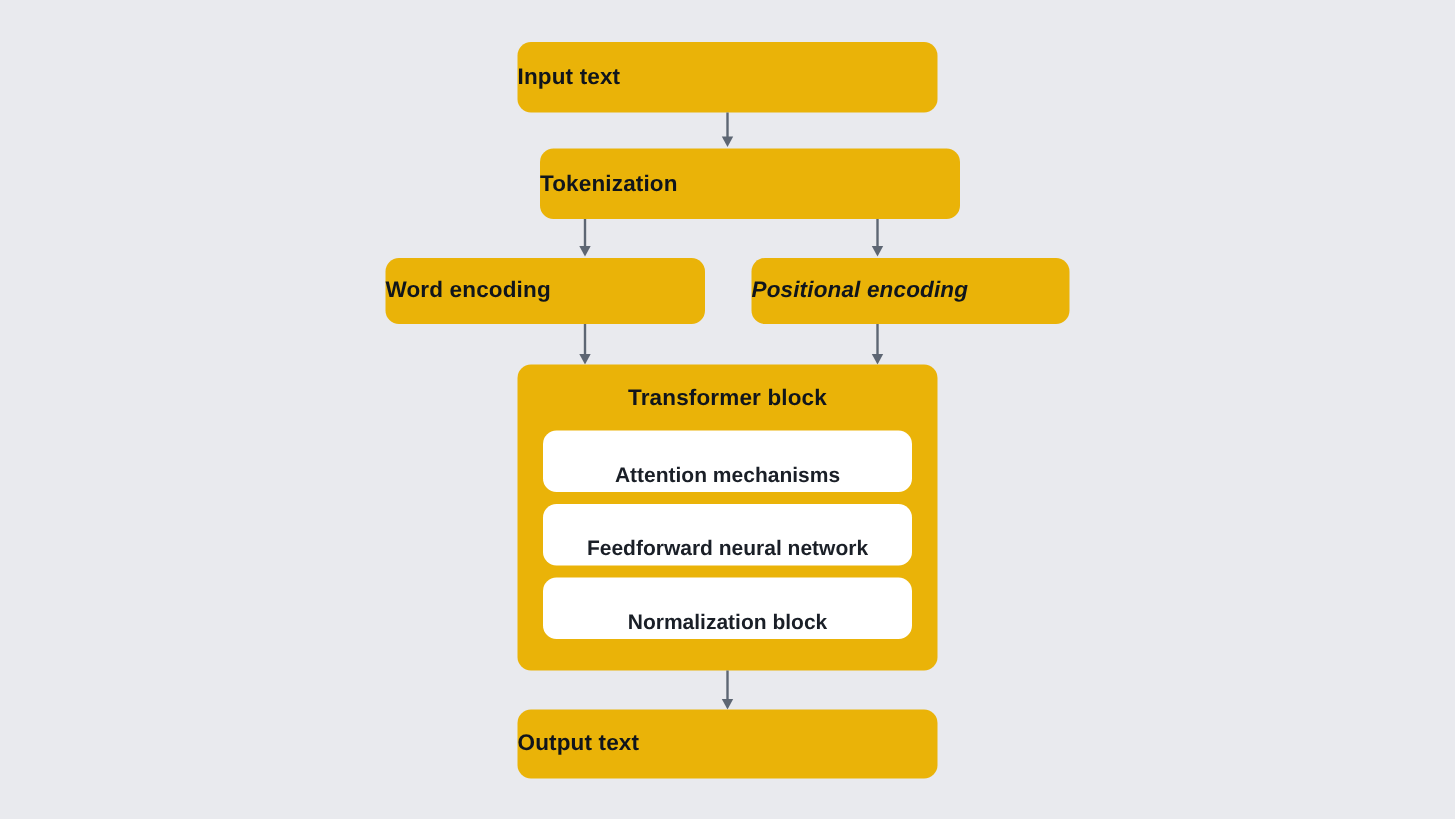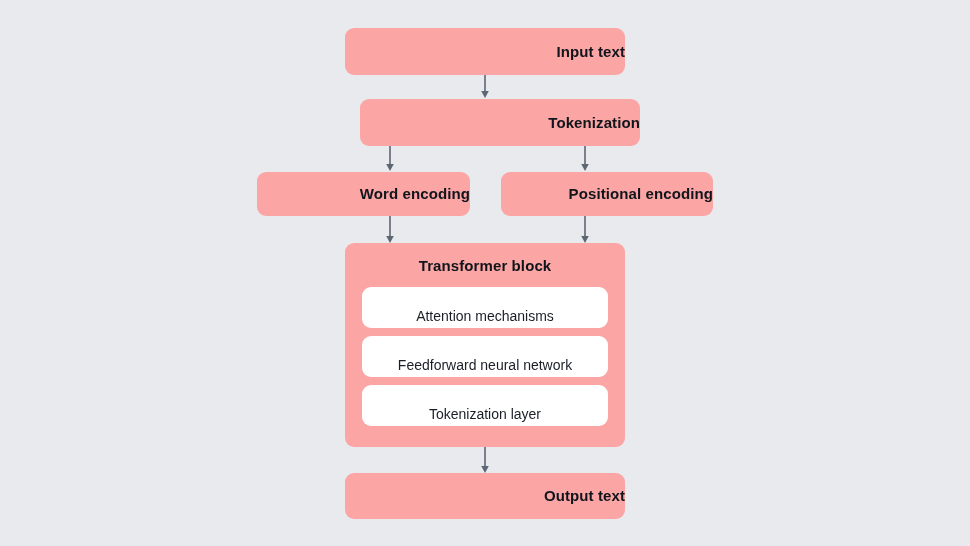--- a/index.html
+++ b/index.html
@@ -14,41 +14,41 @@
     font-family: "Liberation Sans", sans-serif;
     overflow: hidden;
   }
   #diagram {
     position: relative;
     width: 970px;
     height: 546px;
   }
   .node {
     position: absolute;
-    background: #fca5a5;
+    background: #eab308;
     border-radius: 9px;
     box-sizing: border-box;
     display: flex;
     align-items: center;
-    justify-content: flex-end;
+    justify-content: flex-start;
   }
   .node-label {
     font-weight: bold;
     font-size: 15px;
     color: #10151c;
     letter-spacing: 0.1px;
     text-align: center;
     line-height: 1.2;
   }
 
   
   #node-input-text   { left: 345px; top: 28px;  width: 280px; height: 47px; }
   #node-tokenization { left: 345px; top: 99px;  width: 280px; height: 47px; margin-left: 15px; }
   #node-word-embedding     { left: 257px; top: 172px; width: 213px; height: 44px; }
-  #node-positional-encoding{ left: 501px; top: 172px; width: 212px; height: 44px; }
+  #node-positional-encoding{ left: 501px; top: 172px; width: 212px; height: 44px; font-style: italic; }
   #node-output-text  { left: 345px; top: 473px; width: 280px; height: 46px; }
 
   
   #node-transformer-block {
     left: 345px;
     top: 243px;
     width: 280px;
     height: 204px;
     display: block;
     padding: 4px;
@@ -66,21 +66,21 @@
     width: 246px;
     height: 41px;
     background: #ffffff;
     border-radius: 9px;
     display: flex;
     align-items: center;
     justify-content: center;
   }
   .subnode-label {
     font-size: 14px;
-    font-weight: normal;
+    font-weight: bold;
     color: #1a1f27;
     text-align: center;
     margin-top: 16px;
   }
   #subnode-attention     { top: 44px; }
   #subnode-feedforward   { top: 93px; }
   #subnode-normalization { top: 142px; }
 
   
   .arrow {
@@ -149,21 +149,21 @@
 
     <div class="subnode" id="subnode-attention">
       <span class="subnode-label">Attention mechanisms</span>
     </div>
 
     <div class="subnode" id="subnode-feedforward">
       <span class="subnode-label">Feedforward neural network</span>
     </div>
 
     <div class="subnode" id="subnode-normalization">
-      <span class="subnode-label">Tokenization layer</span>
+      <span class="subnode-label">Normalization block</span>
     </div>
   </div>
 
   <div class="arrow" style="left:478px; top:447px;">
     <svg width="14" height="27" viewBox="0 0 14 27">
       <line x1="7" y1="0" x2="7" y2="20" stroke="#5d6673" stroke-width="1.6"></line>
       <path d="M7 26 L3.2 19 L10.8 19 Z" fill="#5d6673"></path>
     </svg>
   </div>
 

